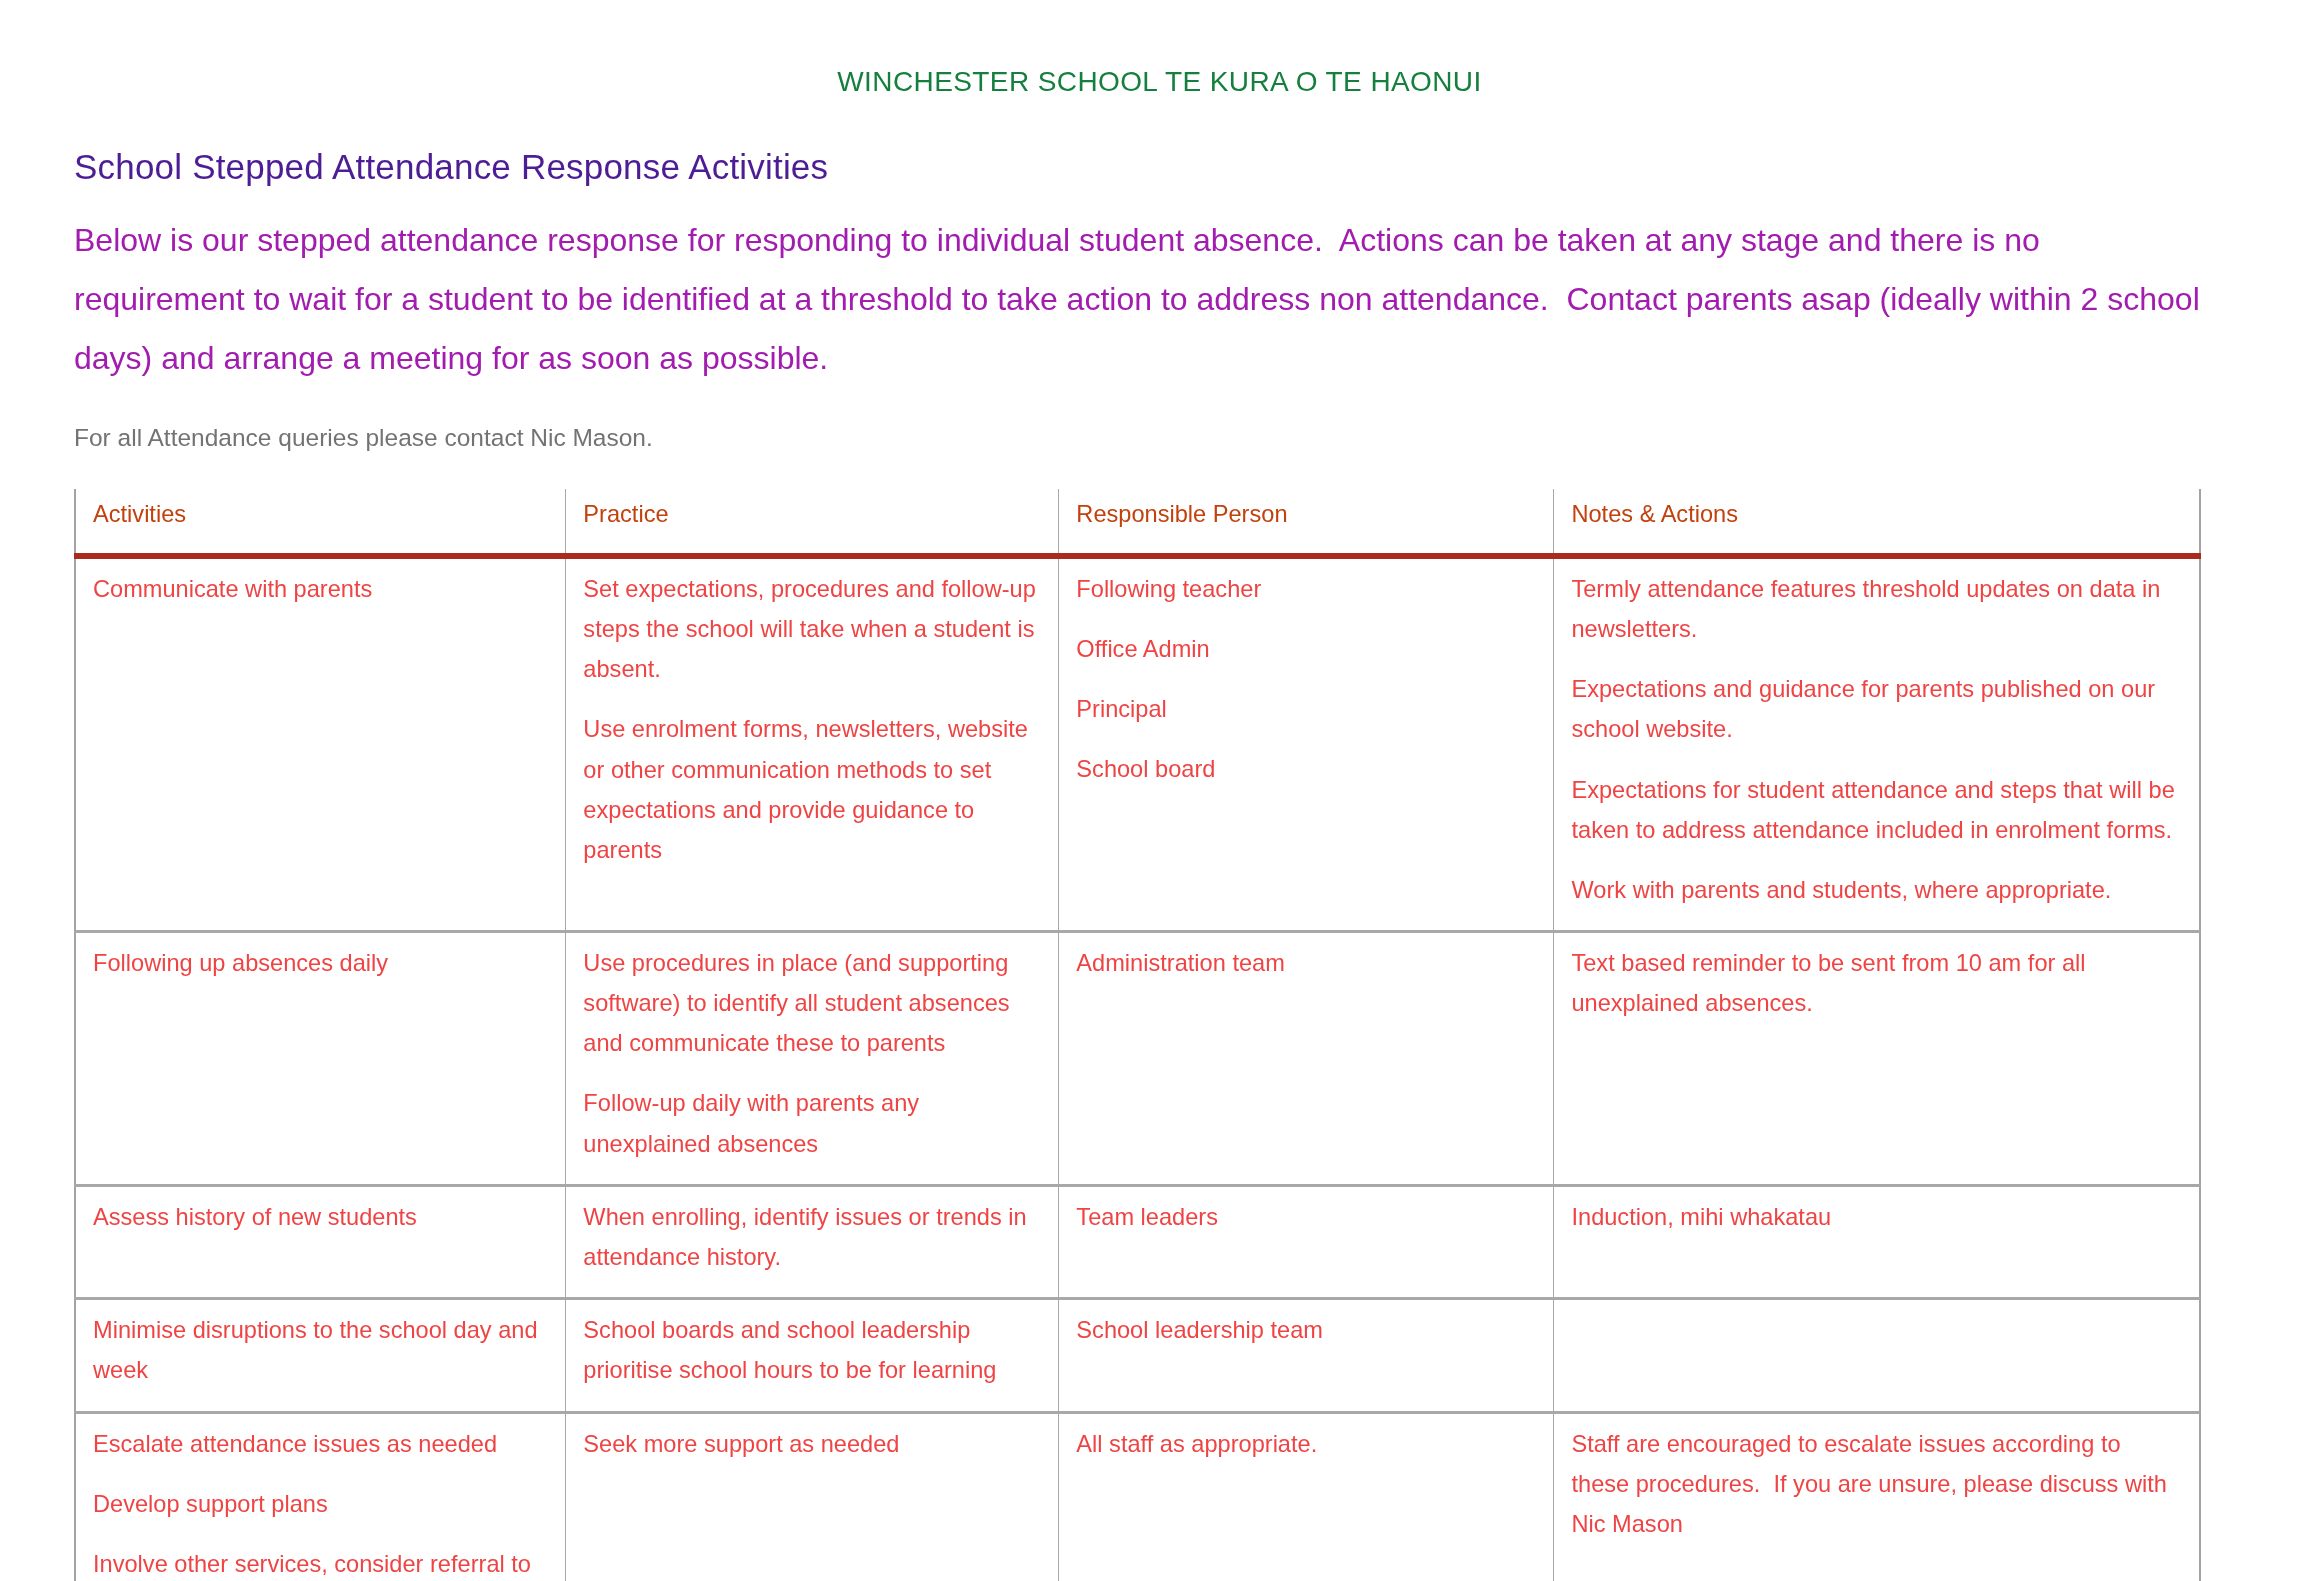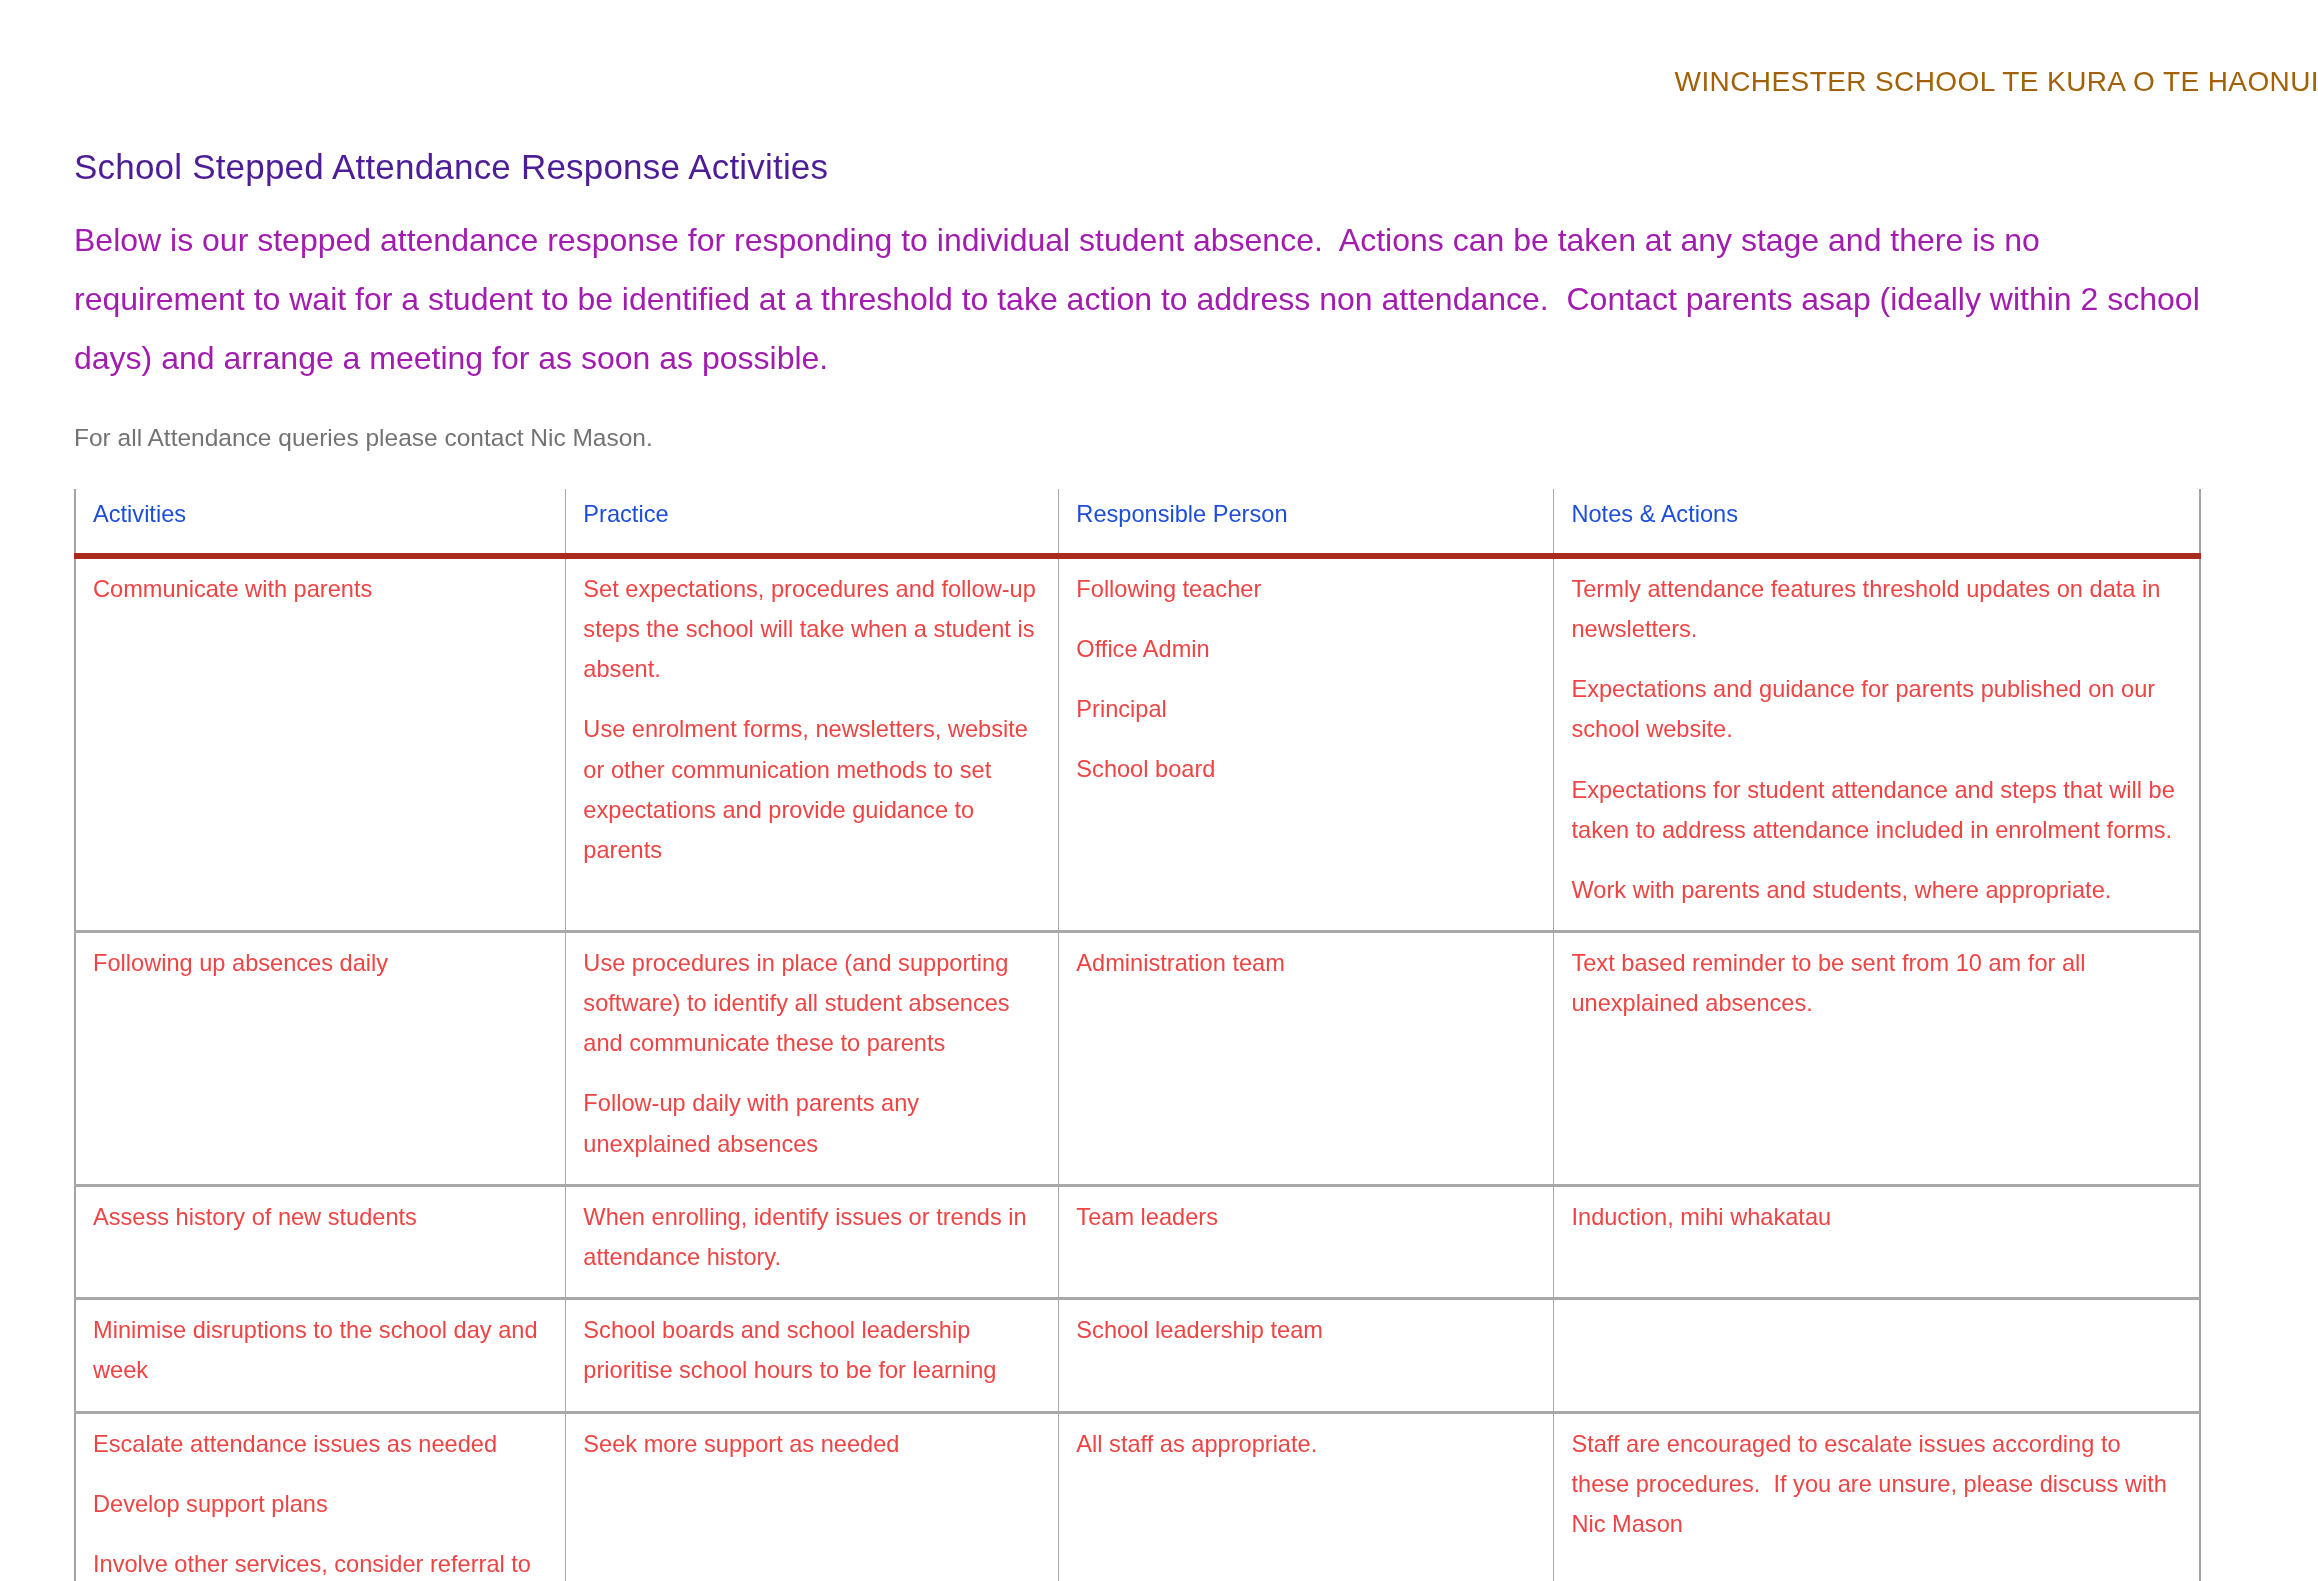--- a/index.html
+++ b/index.html
@@ -14,24 +14,24 @@
   }
   .page {
     position: relative;
     width: 2319px;
     min-height: 1581px;
     background: #ffffff;
     box-sizing: border-box;
     padding-top: 66px;
   }
   .school-header {
-    text-align: right;
+    text-align: center;
     font-size: 28px;
     letter-spacing: 0.4px;
-    color: #a16207;
+    color: #15803d;
     margin: 0 0 49px 0;
   }
   .content {
     margin-left: 74px;
     margin-right: 118px;
   }
   h1.doc-title {
     font-size: 35px;
     font-weight: normal;
     color: #4c1d95;
@@ -70,21 +70,21 @@
   }
   table.attendance th {
     font-weight: normal;
     text-align: left;
     vertical-align: top;
     padding: 11.8px 17px 25px 17px;
     border-left: 1.7px solid #a8a8a8;
     border-bottom: 6.8px solid #a82b1d;
     background: #ffffff;
     font-size: 23.6px;
-    color: #1d4ed8;
+    color: #c2410c;
   }
   table.attendance th:first-child { border-left: 0; }
   table.attendance td {
     vertical-align: top;
     padding: 10px 17px 11.8px 17px;
     border-left: 1.7px solid #a8a8a8;
     border-top: 3.4px solid #a8a8a8;
     background: #ffffff;
   }
   table.attendance td:first-child { border-left: 0; }

